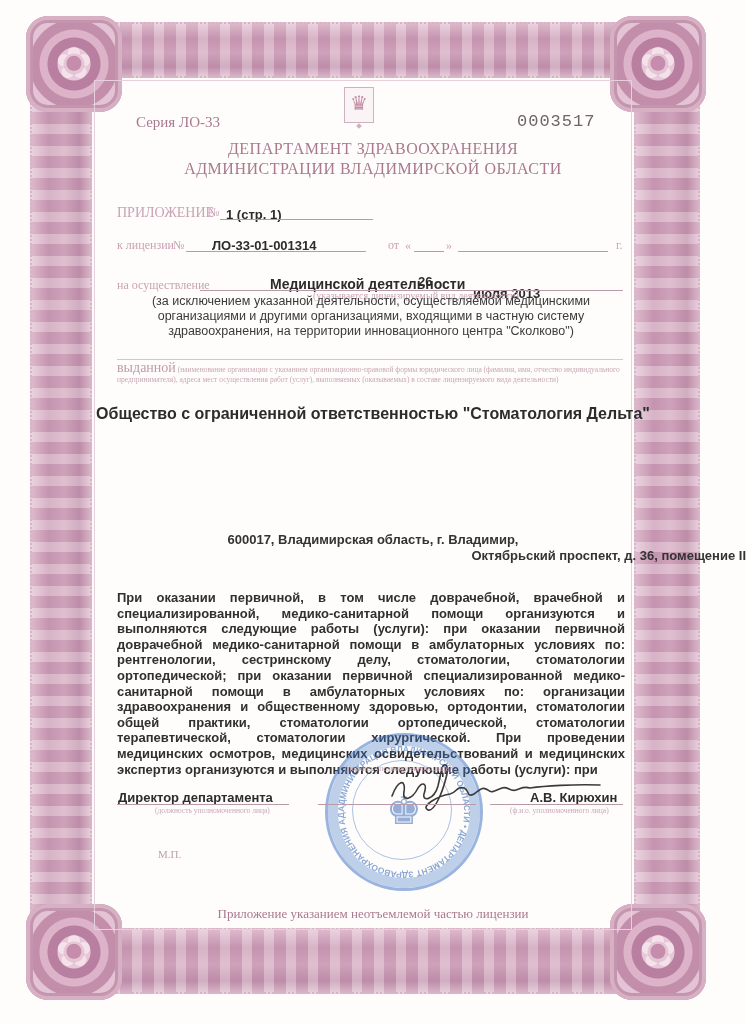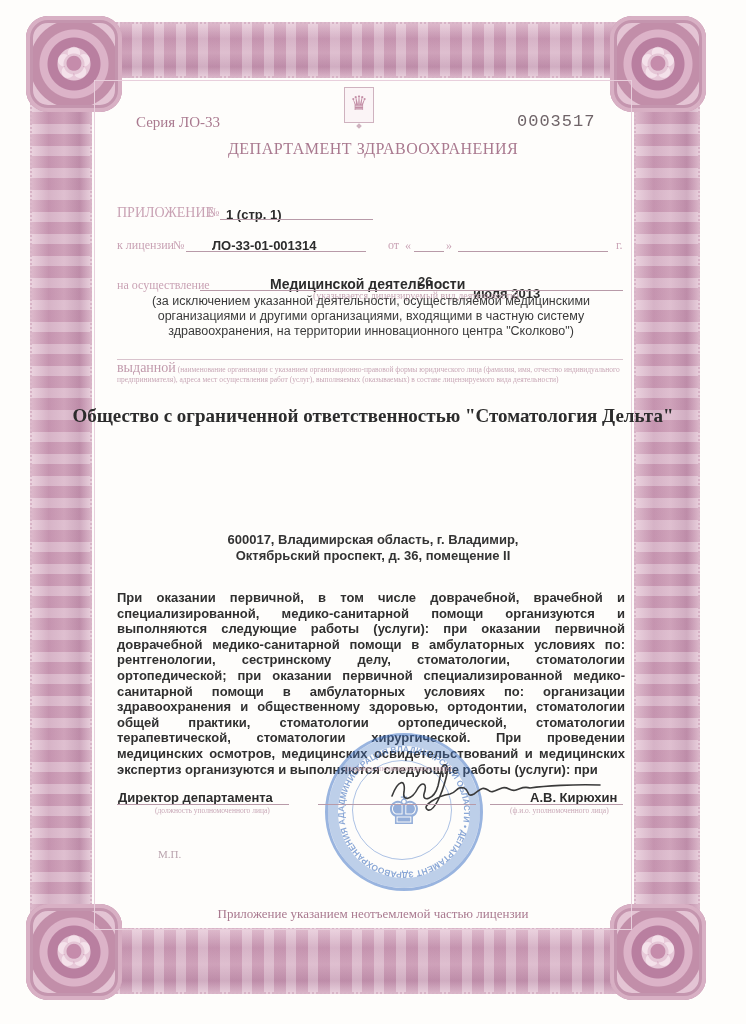--- a/index.html
+++ b/index.html
@@ -78,20 +78,21 @@
     <div class="corner br"></div>
     <div class="inner-line"></div>
   </div>
 
   <div class="emblem">
       <span>♛</span>
     </div>
   <div class="t serif pink series">Серия ЛО-33</div>
   <div class="t number">0003517</div>
   <div class="t serif pink dept1">ДЕПАРТАМЕНТ ЗДРАВООХРАНЕНИЯ</div>
+  <div class="t serif pink dept2">АДМИНИСТРАЦИИ ВЛАДИМИРСКОЙ ОБЛАСТИ</div>
 
   <div class="t serif pink-light" style="left:117px; top:205px; font-size:14px;">ПРИЛОЖЕНИЕ</div>
   <div class="t serif pink-light" style="left:208px; top:205px; font-size:12px;">№</div>
   <div class="t field-val" style="left:226px; top:207px;">1 (стр. 1)</div>
   <div class="uline" style="left:220px; top:219px; width:153px;"></div>
 
   <div class="t serif pink-light lbl-small" style="left:117px; top:238px;">к лицензии</div>
   <div class="t serif pink-light lbl-small" style="left:173px; top:238px;">№</div>
   <div class="t field-val" style="left:212px; top:238px;">ЛО-33-01-001314</div>
   <div class="uline" style="left:186px; top:251px; width:180px;"></div>
@@ -108,24 +109,24 @@
   <div class="t" style="left:270px; top:276px; font-size:14px; font-weight:bold; color:#2c2c2c;">Медицинской деятельности</div>
   <div class="uline" style="left:200px; top:290px; width:423px;"></div>
   <div class="t serif" style="left:293px; top:290px; font-size:10px; color:#c8a7b6;padding-left:20px;">(указывается лицензируемый вид деятельности)</div>
   <div class="note" style="top:294px;">(за исключением указанной деятельности, осуществляемой медицинскими организациями и другими организациями, входящими в частную систему здравоохранения, на территории инновационного центра "Сколково")</div>
 
   <div class="uline" style="left:117px; top:359px; width:506px; background:#d9c3cd;"></div>
   <div class="tiny serif" style="left:117px; top:363px; width:508px; white-space:normal;">
     <span class="serif" style="font-size:14px; color:#c19aac;">выданной</span>
     <span>(наименование организации с указанием организационно-правовой формы юридического лица (фамилия, имя, отчество индивидуального предпринимателя), адреса мест осуществления работ (услуг), выполняемых (оказываемых) в составе лицензируемого вида деятельности)</span>
   </div>
-  <div class="t" style="left:0; width:746px; text-align:center; top:405px; font-size:19px; font-weight:bold; color:#2c2c2c;font-family:Liberation Serif, serif;">Общество с ограниченной ответственностью "Стоматология Дельта"</div>
+  <div class="t" style="left:0; width:746px; text-align:center; top:405px; font-size:16px; font-weight:bold; color:#2c2c2c;">Общество с ограниченной ответственностью "Стоматология Дельта"</div>
 
   <div class="t" style="left:0; width:746px; text-align:center; top:532px; font-size:13px; font-weight:bold; color:#333;">600017, Владимирская область, г. Владимир,</div>
-  <div class="t" style="left:0; width:746px; text-align:center; top:548px; font-size:13px; font-weight:bold; color:#333;">Октябрьский проспект, д. 36, помещение II</div>
+  <div class="t" style="left:0; width:746px; text-align:right; top:548px; font-size:13px; font-weight:bold; color:#333;">Октябрьский проспект, д. 36, помещение II</div>
 
   <div class="paragraph" style="top:590px;">При оказании первичной, в том числе доврачебной, врачебной и специализированной, медико-санитарной помощи организуются и выполняются следующие работы (услуги): при оказании первичной доврачебной медико-санитарной помощи в амбулаторных условиях по: рентгенологии, сестринскому делу, стоматологии, стоматологии ортопедической; при оказании первичной специализированной медико-санитарной помощи в амбулаторных условиях по: организации здравоохранения и общественному здоровью, ортодонтии, стоматологии общей практики, стоматологии ортопедической, стоматологии терапевтической, стоматологии хирургической. При проведении медицинских осмотров, медицинских освидетельствований и медицинских экспертиз организуются и выполняются следующие работы (услуги): при</div>
 
   <div class="stamp">
     <svg class="stamp-ring-text" viewBox="0 0 152 152">
       <defs>
           <path id="ring" d="M76,76 m-60,0 a60,60 0 1,1 120,0 a60,60 0 1,1 -120,0"></path>
         </defs>
       <text font-size="8.5" fill="rgba(60,110,190,0.6)" font-family="Liberation Sans, sans-serif" font-weight="bold">
         <textPath href="#ring">АДМИНИСТРАЦИЯ ВЛАДИМИРСКОЙ ОБЛАСТИ • ДЕПАРТАМЕНТ ЗДРАВООХРАНЕНИЯ АДМИНИСТРАЦИИ ВЛАДИМИРСКОЙ ОБЛАСТИ •</textPath>

